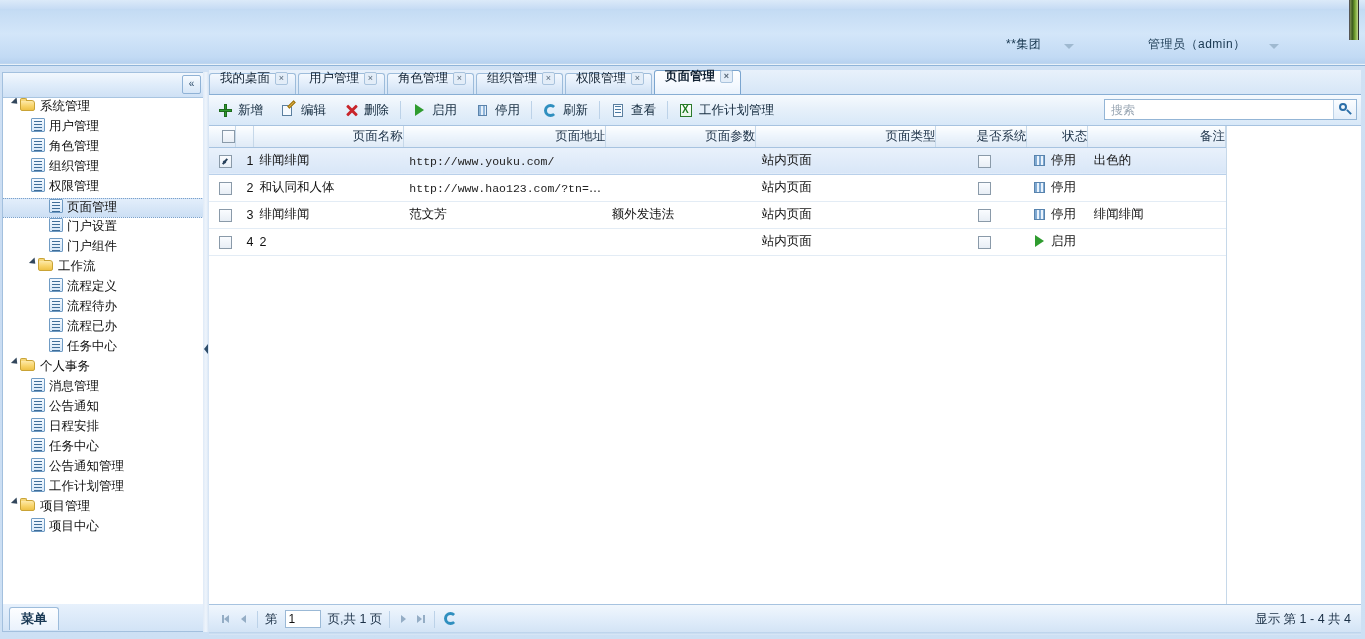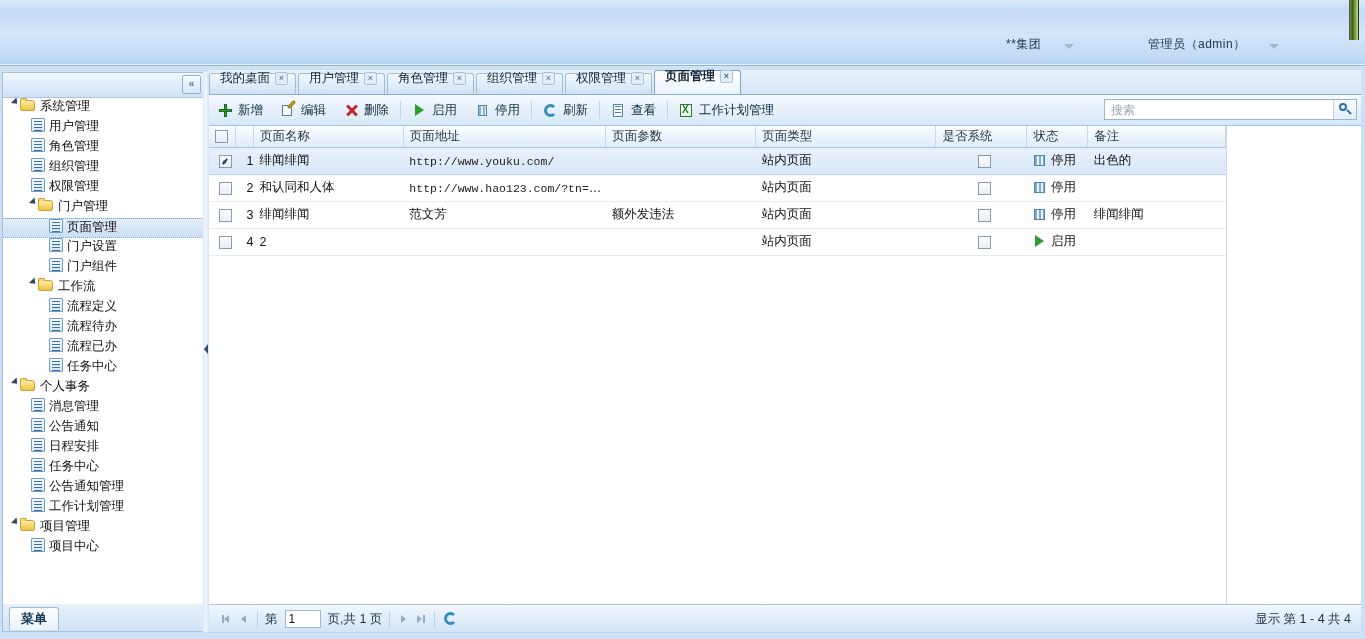--- a/index.html
+++ b/index.html
@@ -359,21 +359,21 @@
   }
   table.grid { border-collapse: collapse; width: 1017px; table-layout: fixed; }
   table.grid th {
     height: 21px;
     background: linear-gradient(180deg,#fdfeff 0%,#eef5fc 45%,#dfeaf6 100%);
     border-right: 1px solid #c6d8e9;
     border-bottom: 1px solid #a7c3e0;
     font-weight: normal;
     font-size: 12.5px;
     color: #1b3046;
-    text-align: left;
+    text-align: right;
     padding: 0 0 0 6px;
     box-sizing: border-box;
   }
   table.grid td {
     height: 27px;
     border-bottom: 1px solid #e3ecf5;
     font-size: 12.5px;
     color: #111;
     padding: 0 0 0 6px;
     box-sizing: border-box;
@@ -546,26 +546,20 @@
         </div>
         <div class="tree-node">
           <span class="tw-spacer" style="width: 28px;"></span>
           <span class="ico-page"></span>
           <span>组织管理</span>
         </div>
         <div class="tree-node">
           <span class="tw-spacer" style="width: 28px;"></span>
           <span class="ico-page"></span>
           <span>权限管理</span>
-        </div>
-        <div class="tree-node">
-          <span class="tw-spacer" style="width: 28px;"></span>
-          <span class="tw-arrow"></span>
-          <span class="ico-folder"></span>
-          <span>门户管理</span>
         </div>
         <div class="tree-node sel">
           <span class="tw-spacer" style="width: 46px;"></span>
           <span class="ico-page"></span>
           <span>页面管理</span>
         </div>
         <div class="tree-node">
           <span class="tw-spacer" style="width: 46px;"></span>
           <span class="ico-page"></span>
           <span>门户设置</span>

